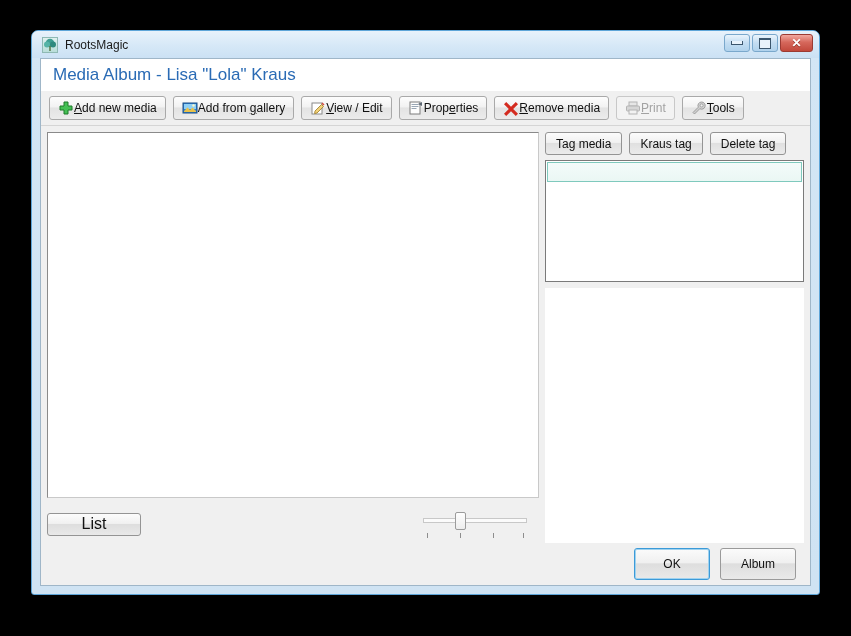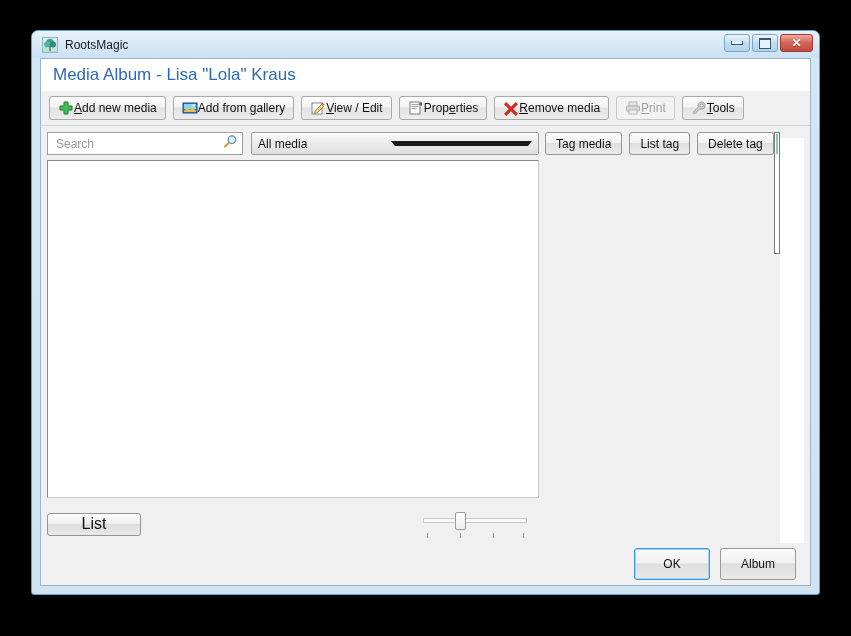--- a/index.html
+++ b/index.html
@@ -69,21 +69,21 @@
   .listbtn{width:94px;height:23px;border:1px solid #949494;border-radius:3px;
     background:linear-gradient(#fcfcfc,#f1f1f1 45%,#dedede 50%,#e9e9e9);
     font-size:16px;color:#111;display:flex;align-items:center;justify-content:center;box-sizing:border-box;}
   .slider{margin-left:auto;margin-right:12px;width:104px;position:relative;height:26px;}
   .strack{position:absolute;top:7px;left:0;right:0;height:5px;background:#fbfbfb;border:1px solid #c8c8c8;box-sizing:border-box;}
   .sthumb{position:absolute;top:1px;left:32px;width:11px;height:18px;border:1px solid #9b9b9b;border-radius:2px;
     background:linear-gradient(#fefefe,#ededed);box-sizing:border-box;}
   .sticks{position:absolute;top:22px;left:0;right:0;height:5px;}
   .stick{position:absolute;width:1px;height:5px;background:#8d8d8d;}
 
-  .rightpane{flex:1;display:flex;flex-direction:row;min-height:0;}
+  .rightpane{flex:1;display:flex;flex-direction:column;min-height:0;}
   .tagbtns{display:flex;gap:7px;height:23px;margin-bottom:5px;}
   .tagbtn{padding:0 10px;border:1px solid #949494;border-radius:3px;
     background:linear-gradient(#fcfcfc,#f1f1f1 45%,#e0e0e0 50%,#ebebeb);
     font-size:12px;color:#111;display:flex;align-items:center;box-sizing:border-box;}
   .taglist{height:122px;background:#fff;border:1px solid #7a7a7a;box-sizing:border-box;padding:1px;}
   .tagrow{height:20px;border:1px solid #7fc9bd;background:linear-gradient(#f3fbfa,#eaf7f4);box-sizing:border-box;}
   .tagdetail{flex:1;background:#fff;margin-top:6px;min-height:0;}
 
   .footer{height:42px;display:flex;align-items:center;justify-content:flex-end;gap:10px;padding:0 14px;}
   .fbtn{width:76px;height:32px;border:1px solid #9a9a9a;border-radius:3px;
@@ -200,55 +200,40 @@
           </svg>
         </span>
         <span><span class="ul">T</span>ools</span>
       </div>
 
     </div>
 
     <div class="body">
 
       <div class="leftpane">
-        <div class="searchrow">
-          <div class="searchbox">
-            <input value="" placeholder="Search" style="">
-            <span>
-              <svg width="15" height="15" viewBox="0 0 16 16">
-                <circle cx="9.5" cy="6" r="4" fill="#dff0fb" stroke="#5b8fb5" stroke-width="1.4"></circle>
-                <path d="M6.4 9.2L2.2 13.4" stroke="#d89a33" stroke-width="2.2" stroke-linecap="round"></path>
-              </svg>
-            </span>
-          </div>
-          <div class="combo">
-            <span>All media</span>
-            <span class="caret"></span>
-          </div>
-        </div>
         <div class="mediapanel"></div>
         <div class="leftbottom">
           <div class="listbtn">List</div>
           <div class="slider">
             <div class="strack"></div>
             <div class="sthumb"></div>
             <div class="sticks">
               <span class="stick" style="left:4px"></span>
               <span class="stick" style="left:37px"></span>
               <span class="stick" style="left:70px"></span>
               <span class="stick" style="left:100px"></span>
             </div>
           </div>
         </div>
       </div>
 
       <div class="rightpane">
         <div class="tagbtns">
           <div class="tagbtn">Tag media</div>
-          <div class="tagbtn">List tag</div>
+          <div class="tagbtn">Kraus tag</div>
           <div class="tagbtn">Delete tag</div>
         </div>
         <div class="taglist">
           <div class="tagrow"></div>
         </div>
         <div class="tagdetail"></div>
       </div>
 
     </div>
 

